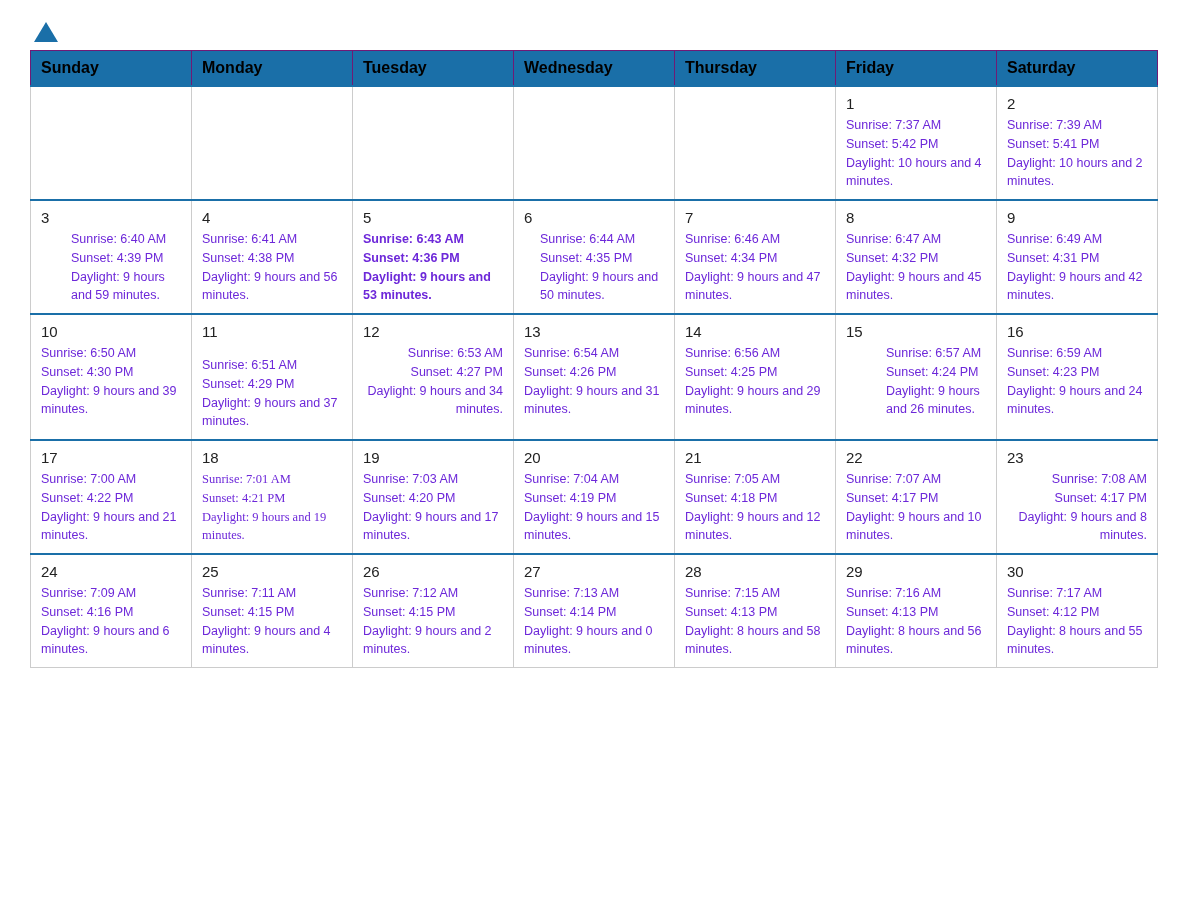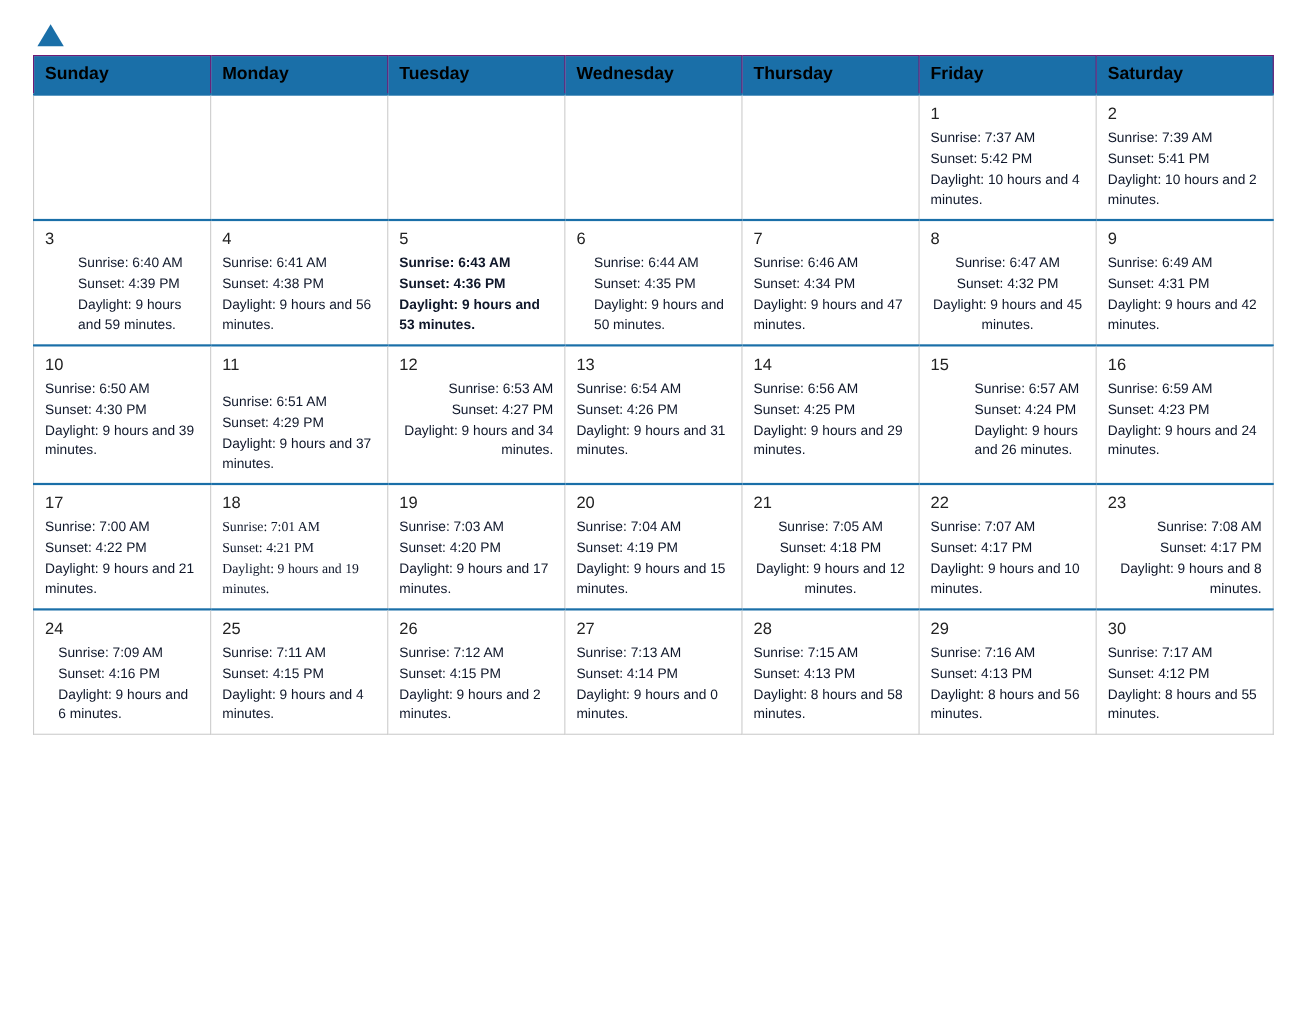--- a/index.html
+++ b/index.html
@@ -74,21 +74,21 @@
     }
     .day-number {
       font-size: 15px;
       font-weight: normal;
       color: #222;
       display: block;
       margin-bottom: 4px;
     }
     .day-info {
       font-size: 12.5px;
-      color: #0f172a;
+      color: #6d28d9;
       line-height: 1.5;
     }
     .empty-cell {
       background: #f9f9f9;
     }
   </style>
 </head>
 <body>
 
 <div class="header">
@@ -169,21 +169,21 @@
 Daylight: 9 hours and 50 minutes.</div>
         </td>
         <td>
           <span class="day-number">7</span>
           <div class="day-info" style="white-space: pre-line;">Sunrise: 6:46 AM
 Sunset: 4:34 PM
 Daylight: 9 hours and 47 minutes.</div>
         </td>
         <td>
           <span class="day-number">8</span>
-          <div class="day-info" style="white-space: pre-line; text-align: center;">Sunrise: 6:47 AM
+          <div class="day-info" style="white-space: pre-line;">Sunrise: 6:47 AM
 Sunset: 4:32 PM
 Daylight: 9 hours and 45 minutes.</div>
         </td>
         <td>
           <span class="day-number">9</span>
           <div class="day-info" style="white-space: pre-line;">Sunrise: 6:49 AM
 Sunset: 4:31 PM
 Daylight: 9 hours and 42 minutes.</div>
         </td>
       </tr>
@@ -251,41 +251,41 @@
 Daylight: 9 hours and 17 minutes.</div>
         </td>
         <td>
           <span class="day-number">20</span>
           <div class="day-info" style="white-space: pre-line;">Sunrise: 7:04 AM
 Sunset: 4:19 PM
 Daylight: 9 hours and 15 minutes.</div>
         </td>
         <td>
           <span class="day-number">21</span>
-          <div class="day-info" style="white-space: pre-line; text-align: center;">Sunrise: 7:05 AM
+          <div class="day-info" style="white-space: pre-line;">Sunrise: 7:05 AM
 Sunset: 4:18 PM
 Daylight: 9 hours and 12 minutes.</div>
         </td>
         <td>
           <span class="day-number">22</span>
           <div class="day-info" style="white-space: pre-line;">Sunrise: 7:07 AM
 Sunset: 4:17 PM
 Daylight: 9 hours and 10 minutes.</div>
         </td>
         <td>
           <span class="day-number">23</span>
           <div class="day-info" style="white-space: pre-line; text-align: right;">Sunrise: 7:08 AM
 Sunset: 4:17 PM
 Daylight: 9 hours and 8 minutes.</div>
         </td>
       </tr>
       <tr class="week-row">
         <td>
           <span class="day-number">24</span>
-          <div class="day-info" style="white-space: pre-line; margin-left: 12px;">Sunrise: 7:09 AM
+          <div class="day-info" style="white-space: pre-line;">Sunrise: 7:09 AM
 Sunset: 4:16 PM
 Daylight: 9 hours and 6 minutes.</div>
         </td>
         <td>
           <span class="day-number">25</span>
           <div class="day-info" style="white-space: pre-line;">Sunrise: 7:11 AM
 Sunset: 4:15 PM
 Daylight: 9 hours and 4 minutes.</div>
         </td>
         <td>

